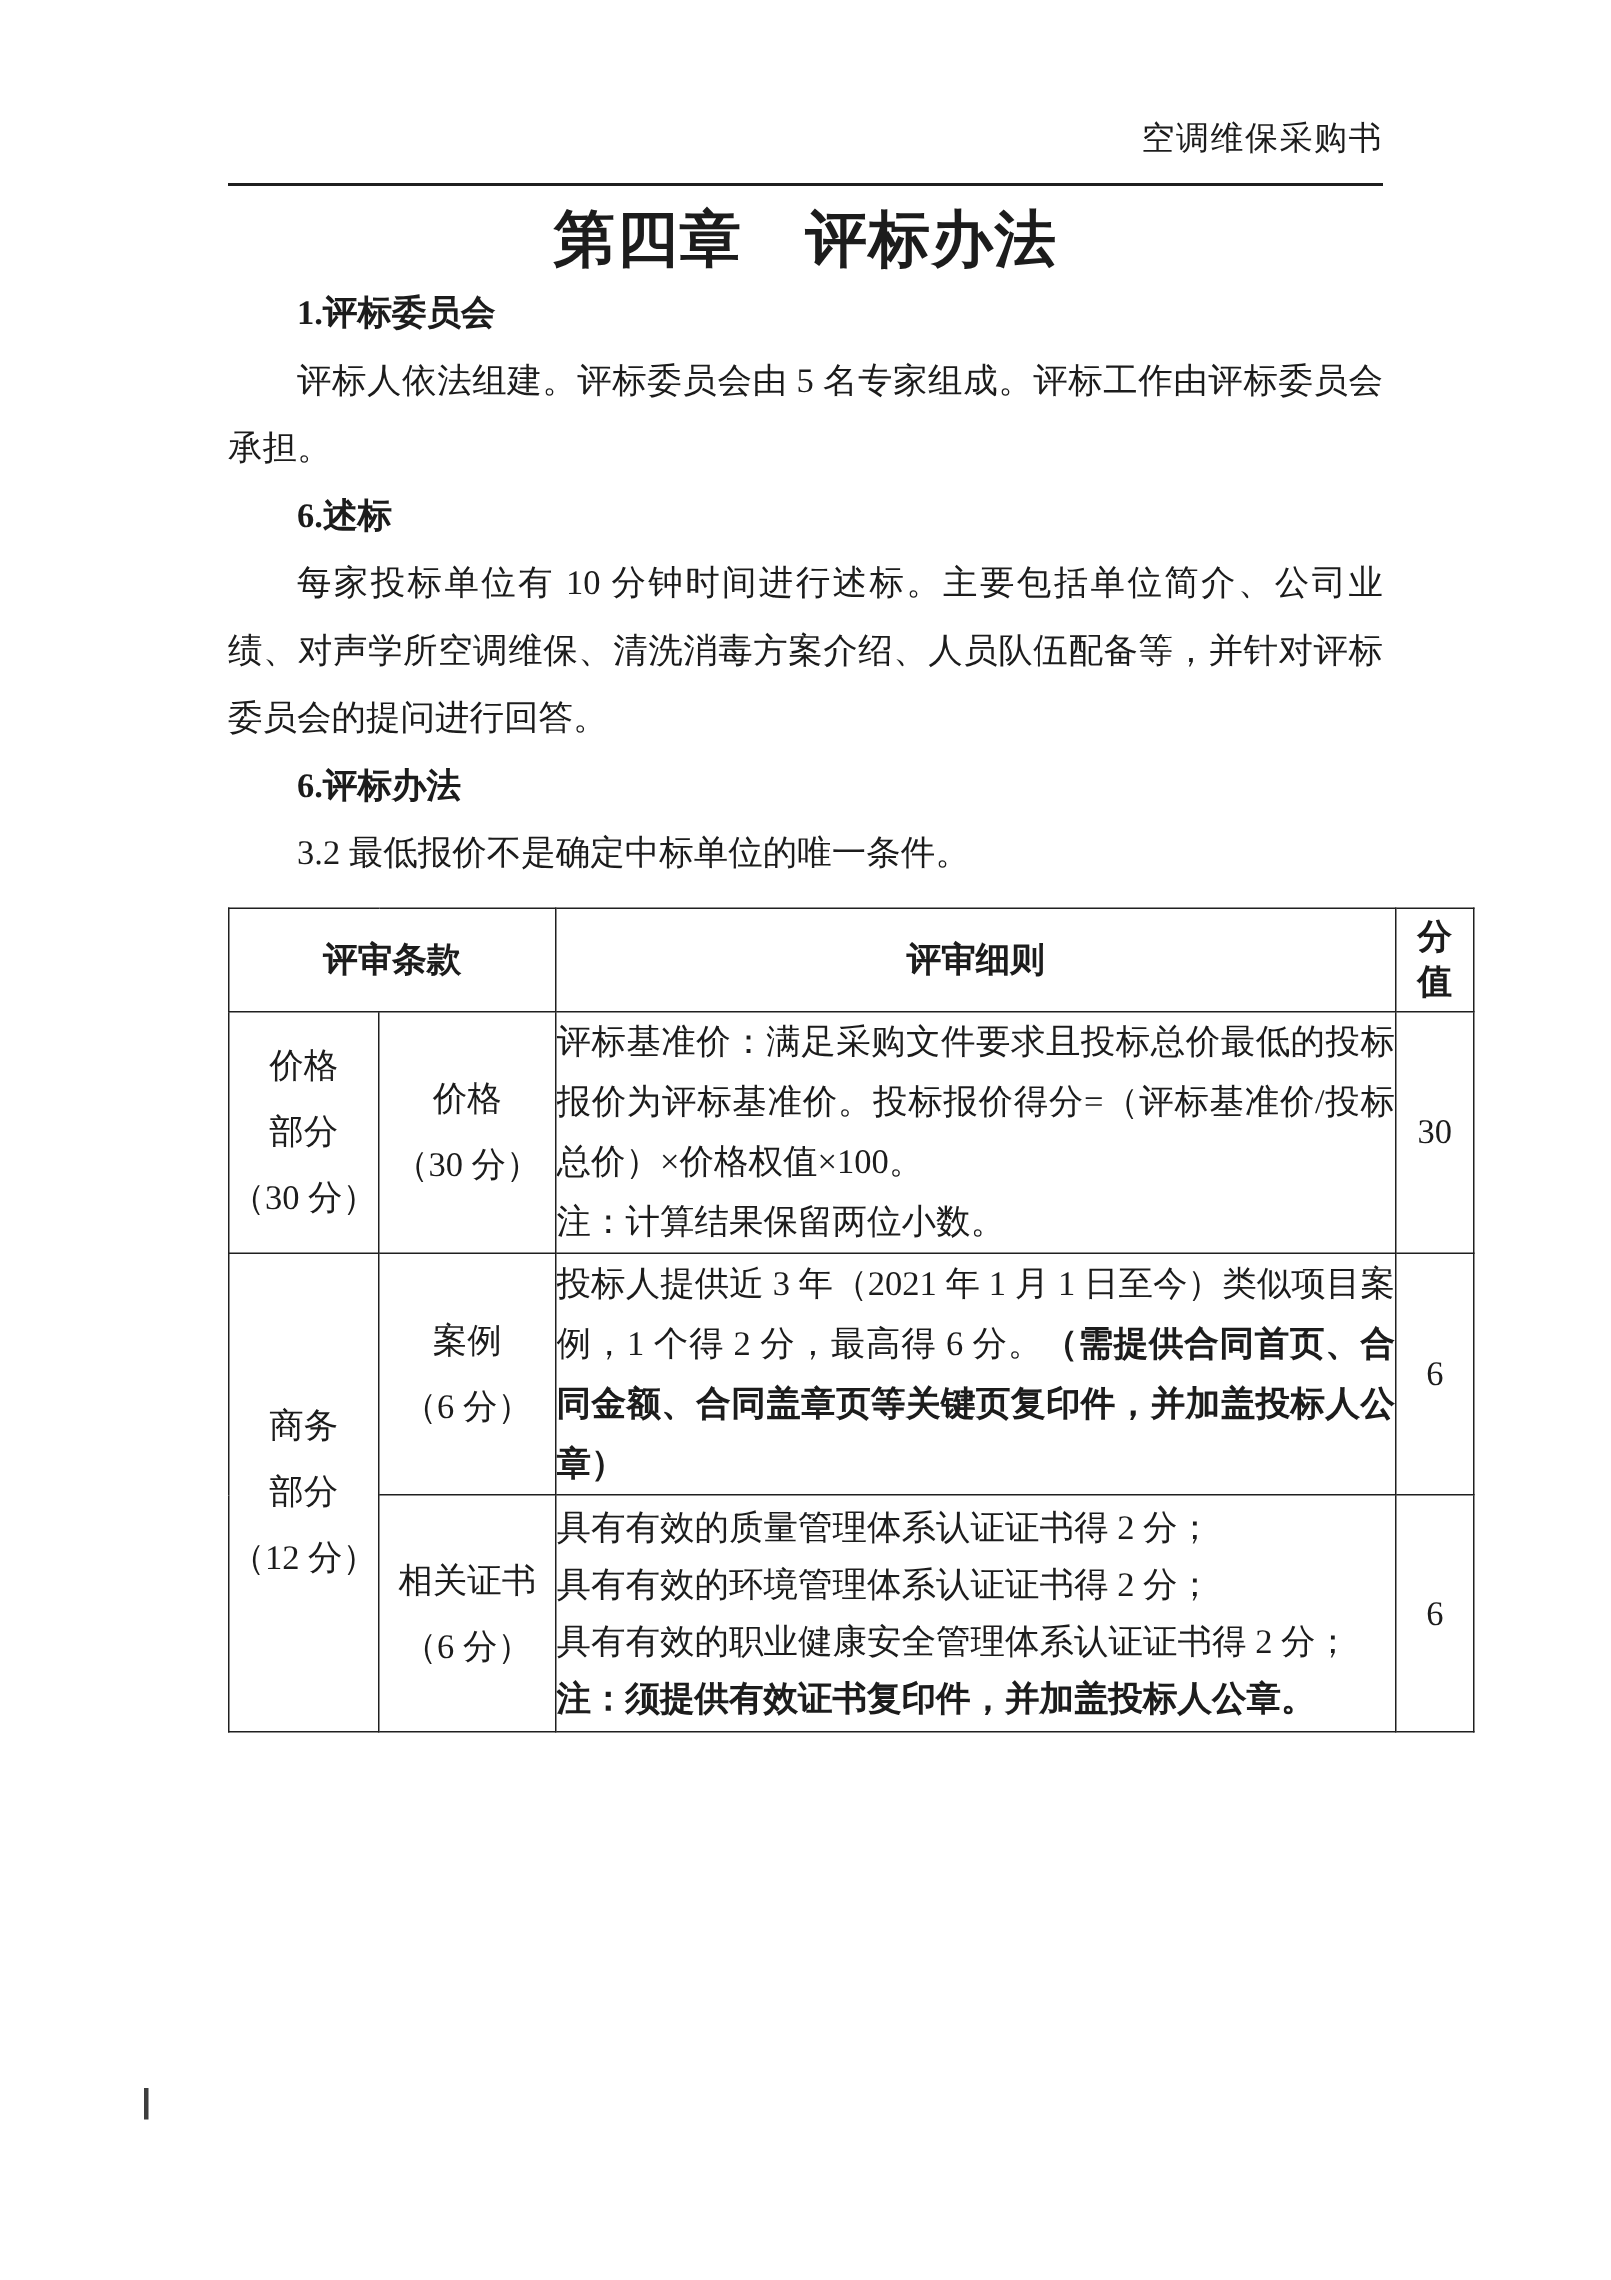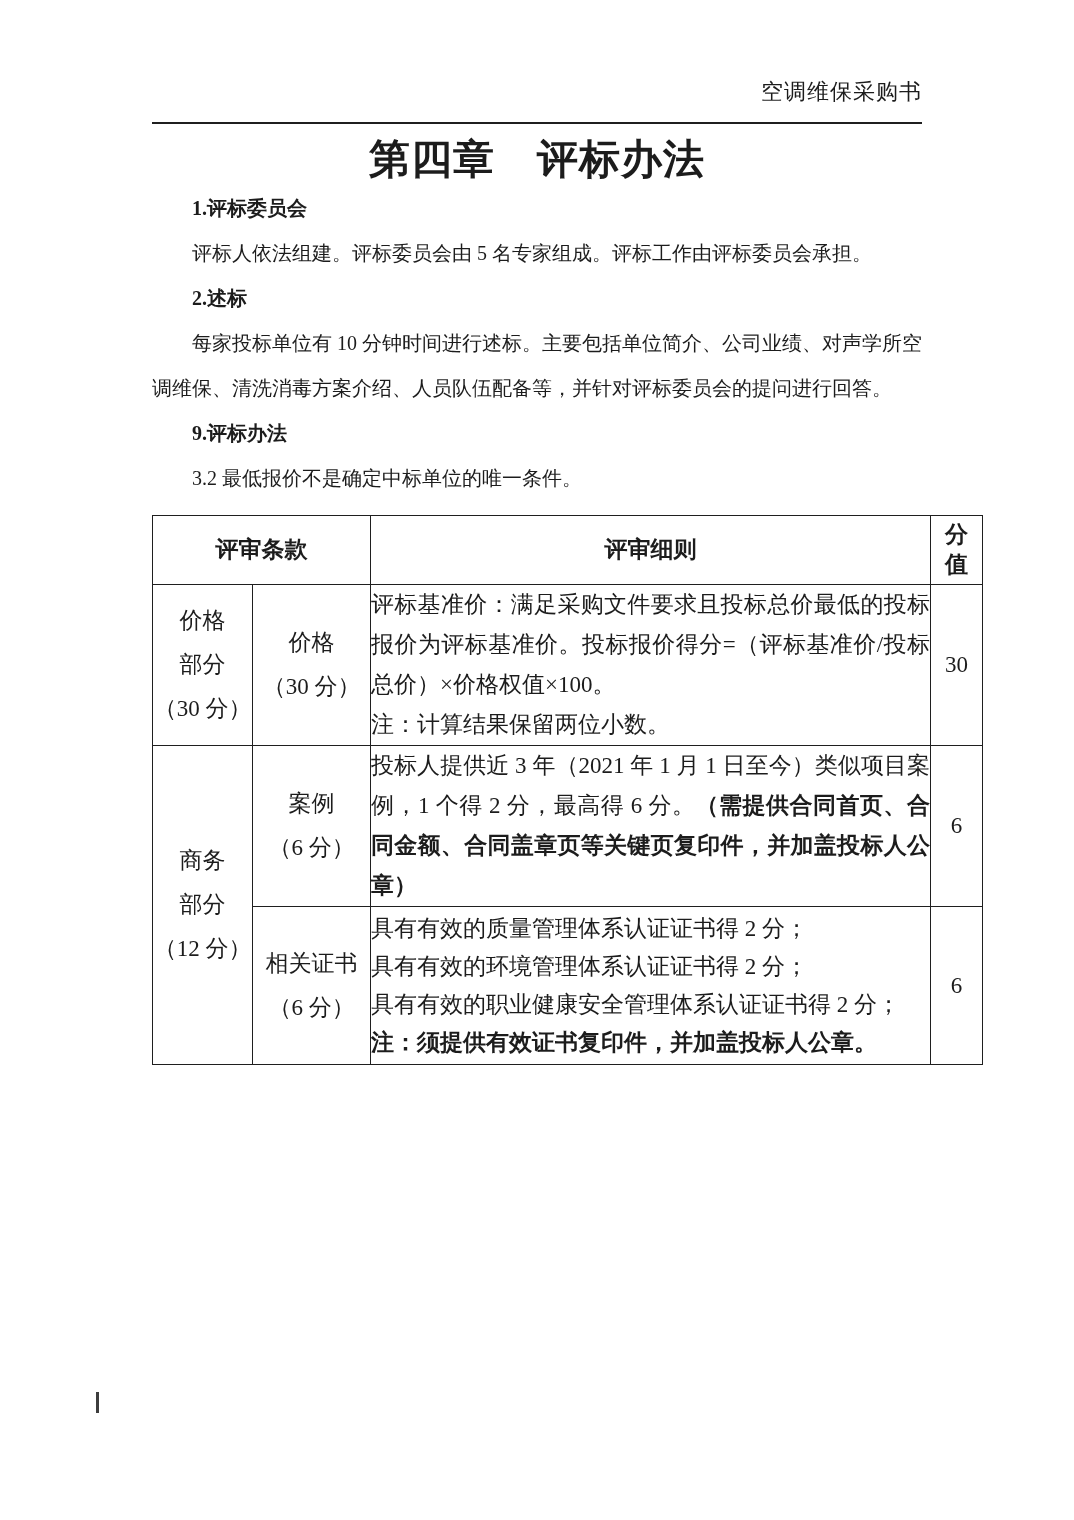--- a/index.html
+++ b/index.html
@@ -31,21 +31,21 @@
     text-align:center;
     font-size:41px;
     font-weight:bold;
     line-height:42px;
     letter-spacing:1px;
   }
   
   .body-text{margin:6px 152px 0 152px;width:770px;}
   .body-text p{
     margin:0;
-    font-size:20px;
+    font-size:23px;
     line-height:45px;
     text-align:justify;
     text-indent:2em;
   }
   .body-text p.sec{font-weight:bold;}
   
   table.eval{
     margin:14px 0 0 152px;
     width:830px;
     border-collapse:collapse;
@@ -94,23 +94,23 @@
   <div class="header-area">
     <div class="header-text">空调维保采购书</div>
     <div class="header-rule"></div>
   </div>
 
   <div class="doc-title">第四章　评标办法</div>
 
   <div class="body-text">
     <p class="sec">1.评标委员会</p>
     <p>评标人依法组建。评标委员会由 5 名专家组成。评标工作由评标委员会承担。</p>
-    <p class="sec">2.述标</p>
+    <p class="sec">6.述标</p>
     <p>每家投标单位有 10 分钟时间进行述标。主要包括单位简介、公司业绩、对声学所空调维保、清洗消毒方案介绍、人员队伍配备等，并针对评标委员会的提问进行回答。</p>
-    <p class="sec">9.评标办法</p>
+    <p class="sec">6.评标办法</p>
     <p>3.2 最低报价不是确定中标单位的唯一条件。</p>
   </div>
 
   <table class="eval">
     <colgroup>
       <col style="width:100px">
       <col style="width:118px">
       <col style="width:560px">
       <col style="width:52px">
     </colgroup>

